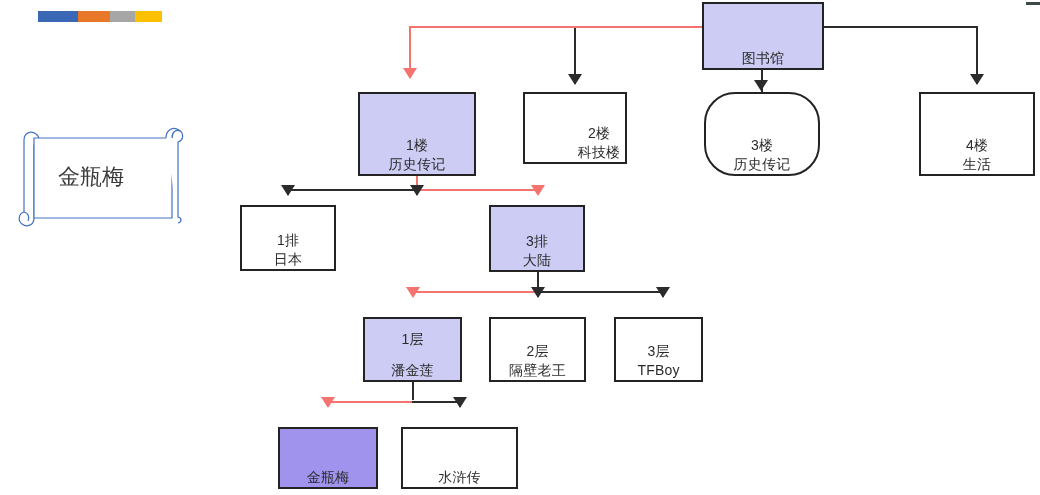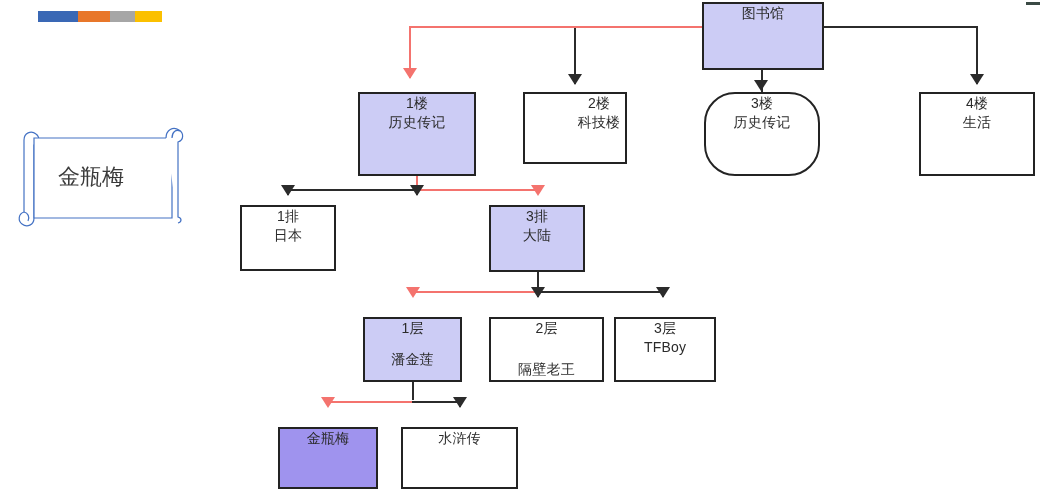--- a/index.html
+++ b/index.html
@@ -27,21 +27,21 @@
 
   
   .node{
     position:absolute;
     box-sizing:border-box;
     border:2px solid #232323;
     background:#ffffff;
     display:flex;
     flex-direction:column;
     align-items:center;
-    justify-content:flex-start;
+    justify-content:flex-end;
     color:#2b2b2b;
     font-size:14px;
     line-height:1.35;
     text-align:center;
     letter-spacing:.2px;
   }
   .node.hl{background:#ccccf5;}
   .node.target{background:#9f93ee;}
   .node .l1,.node .l2{display:block;}
 
@@ -160,26 +160,26 @@
   <div class="node hl" style="left:489px;top:205px;width:96px;height:67px;">
     <span class="l1">3排</span>
     <span class="l2">大陆</span>
   </div>
 
   <div class="node hl" style="left:363px;top:317px;width:99px;height:65px;gap:12px;">
     <span class="l1">1层</span>
     <span class="l2">潘金莲</span>
   </div>
 
-  <div class="node" style="left:489px;top:317px;width:115px;height:65px;gap:22px;">
+  <div class="node" style="left:489px;top:317px;width:97px;height:65px;">
     <span class="l1">2层</span>
     <span class="l2">隔壁老王</span>
   </div>
 
-  <div class="node" style="left:614px;top:317px;width:102px;height:65px;">
+  <div class="node" style="left:614px;top:317px;width:89px;height:65px;">
     <span class="l1">3层</span>
     <span class="l2">TFBoy</span>
   </div>
 
   <div class="node target" style="left:278px;top:427px;width:100px;height:62px;">
     <span class="l1">金瓶梅</span>
   </div>
 
   <div class="node" style="left:401px;top:427px;width:117px;height:62px;">
     <span class="l1">水浒传</span>

